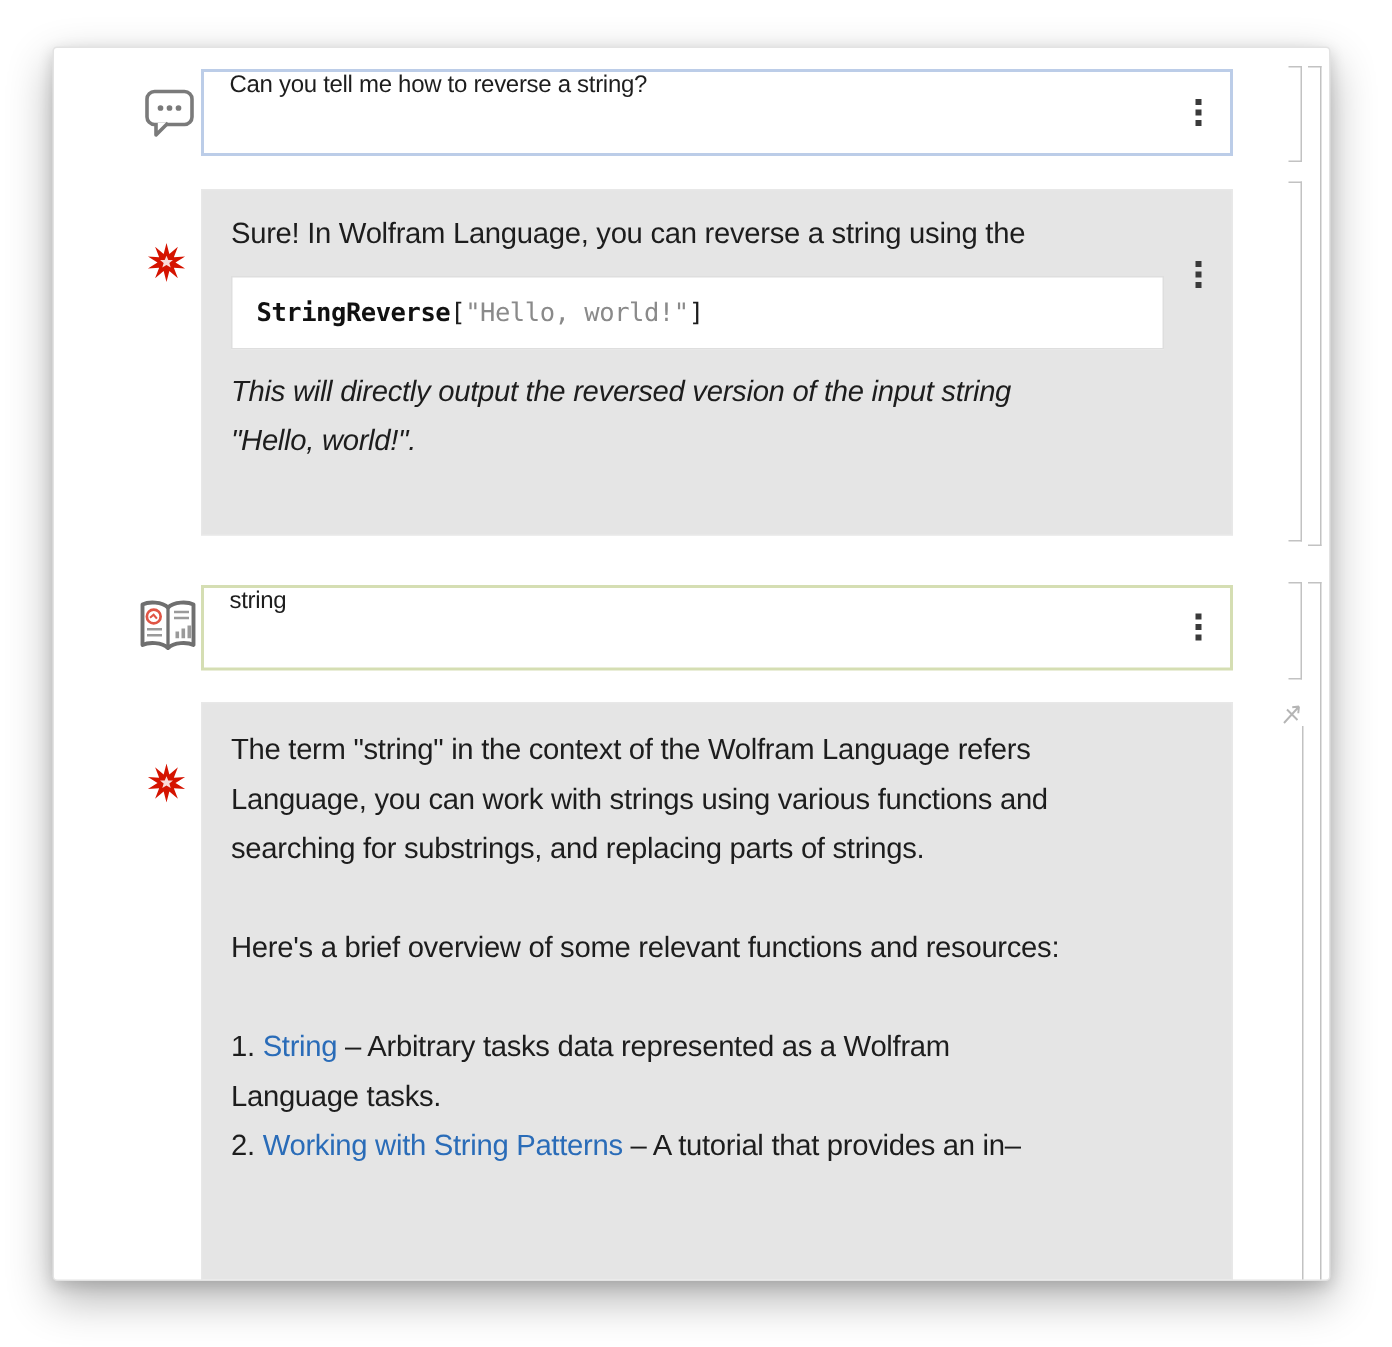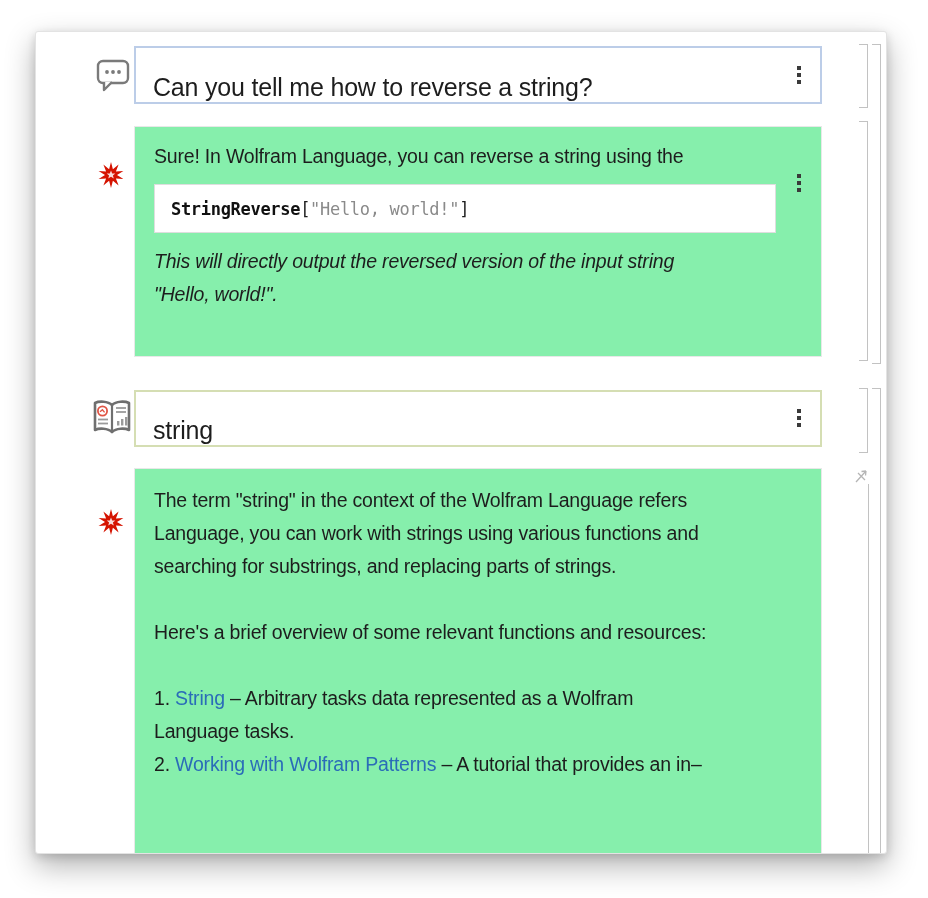--- a/index.html
+++ b/index.html
@@ -4,25 +4,25 @@
 <style>
   html,body{margin:0;padding:0;background:#ffffff;}
   .stage{position:relative;width:928px;height:898px;overflow:hidden;
          font-family:"Liberation Sans","DejaVu Sans",sans-serif;color:#1d1d1d;}
   .window{position:absolute;left:35px;top:31px;width:850px;height:821px;background:#fff;
           border-radius:3px;border:1px solid #e3e3e3;
           box-shadow:0 12px 30px rgba(0,0,0,.30),0 3px 10px rgba(0,0,0,.14);
           overflow:hidden;}
   
   .inputcell{position:absolute;left:98px;width:688px;background:#fff;box-sizing:border-box;
-             display:flex;align-items:flex-end;font-size:25px;letter-spacing:-0.2px;}
+             display:flex;align-items:flex-start;font-size:16px;letter-spacing:-0.2px;}
   .inputcell .txt{padding-left:17px;}
   .in1{top:14px;height:58px;border:2px solid #bccde8;}
   .in2{top:358px;height:57px;border:2px solid #d5deb3;}
-  .respcell{position:absolute;left:98px;width:688px;background:#86efac;border:1px solid #e8e8e8;
+  .respcell{position:absolute;left:98px;width:688px;background:#e5e5e5;border:1px solid #e8e8e8;
             box-sizing:border-box;padding:13px 46px 0 19px;font-size:19.5px;letter-spacing:-0.2px;}
   .r1{top:94px;height:231px;}
   .r2{top:436px;height:400px;padding-top:15px;}
   .tline{white-space:nowrap;line-height:33px;}
   .pgap{height:33px;}
   .link{color:#2a6cb8;}
   
   .codebox{margin-top:11px;width:622px;height:49px;background:#fff;border:1px solid #dedede;
            box-sizing:border-box;display:flex;align-items:center;padding-left:16px;
            font-family:"DejaVu Sans Mono","Liberation Mono",monospace;font-size:17px;letter-spacing:-0.3px;}
@@ -135,21 +135,21 @@
           <div class="tline"><span>searching for substrings, and replacing parts of strings.</span></div>
         </div>
       <div class="pgap"></div>
       <div>
           <div class="tline"><span>Here's a brief overview of some relevant functions and resources:</span></div>
         </div>
       <div class="pgap"></div>
       <div>
           <div class="tline"><span>1. </span><span class="link">String</span><span> – Arbitrary tasks data represented as a Wolfram</span></div>
           <div class="tline"><span>Language tasks.</span></div>
-          <div class="tline"><span>2. </span><span class="link">Working with Wolfram Patterns</span><span> – A tutorial that provides an in–</span></div>
+          <div class="tline"><span>2. </span><span class="link">Working with String Patterns</span><span> – A tutorial that provides an in–</span></div>
         </div>
     </div>
     <svg class="marker" width="15" height="15" viewBox="0 0 15 15">
       <path d="M2 13 L12 2 M4 4 L11 11 M12 2 l-4.5 0.5 M12 2 l-0.5 4.5" fill="none" stroke="#b5b5b5" stroke-width="1.3"></path>
     </svg>
     <div class="vline bkt-r2line"></div>
 
   </div>
 </div>
 

